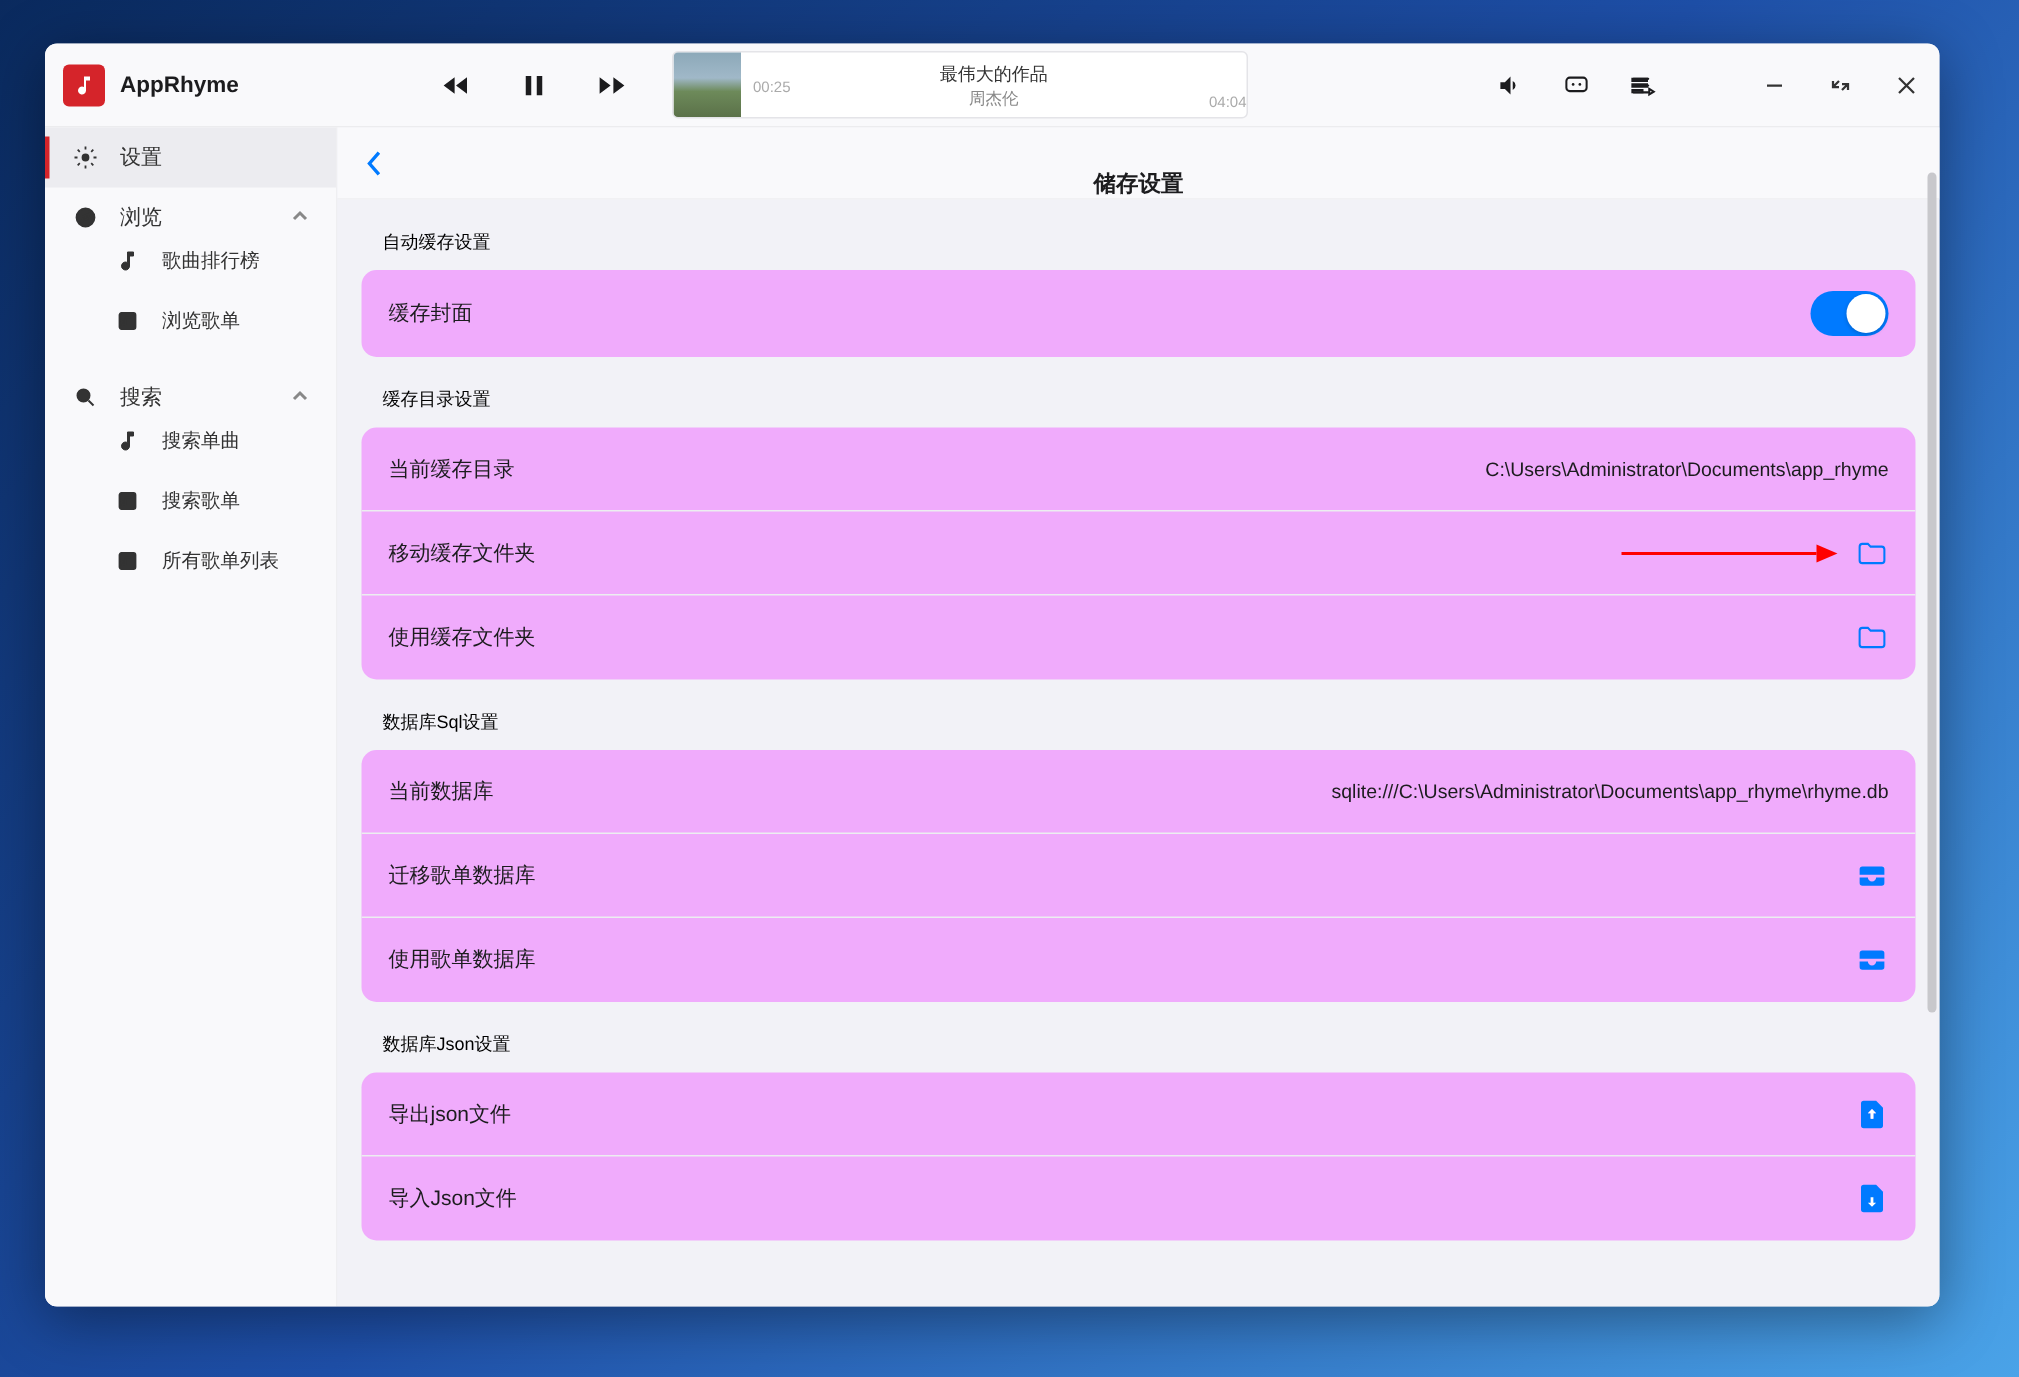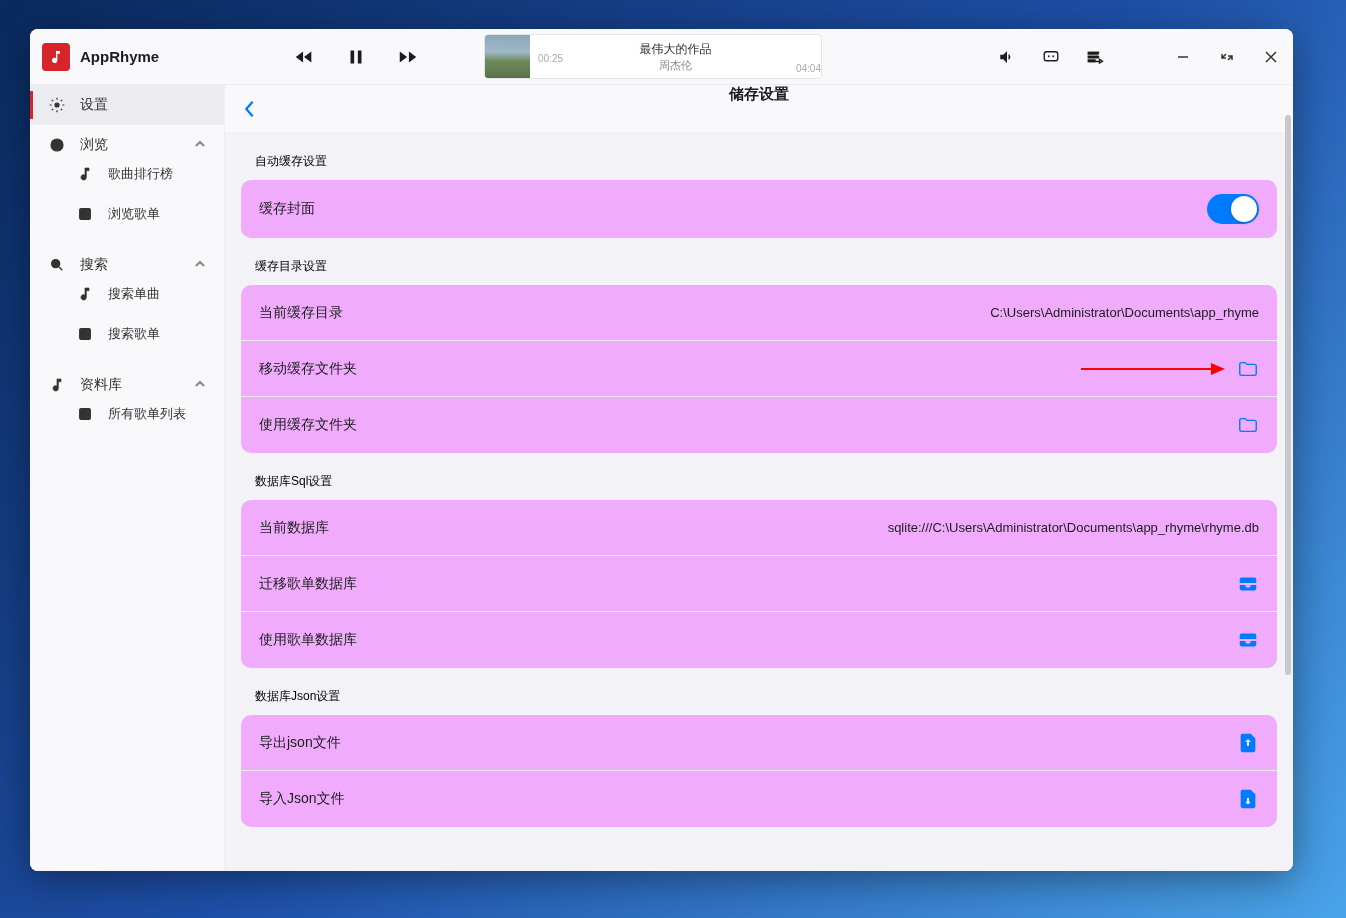--- a/index.html
+++ b/index.html
@@ -6,21 +6,21 @@
 body { background: linear-gradient(135deg, #0a2a5e 0%, #1e4fa8 50%, #4aa3e8 100%); width: 1346px; height: 918px; overflow: hidden; position: relative; }
 .window { position: absolute; top: 29px; left: 30px; width: 1263px; height: 842px; background: #f2f2f7; border-radius: 8px; overflow: hidden; box-shadow: 0 8px 40px rgba(0,0,0,0.4); display: flex; flex-direction: column; }
 .titlebar { height: 56px; background: #f9f9fb; display: flex; align-items: center; padding: 0 12px; border-bottom: 1px solid rgba(0,0,0,0.05); }
 .app-brand { display: flex; align-items: center; gap: 10px; width: 182px; }
 .app-logo { width: 28px; height: 28px; background: #d5242a; border-radius: 4px; display: flex; align-items: center; justify-content: center; }
 .app-logo svg { width: 16px; height: 16px; fill: #fff; }
 .app-name { font-size: 15px; font-weight: 600; color: #1c1c1e; }
 .player-controls { display: flex; align-items: center; gap: 28px; margin-left: 68px; }
 .pc-btn { width: 24px; height: 24px; display: flex; align-items: center; justify-content: center; cursor: pointer; }
 .pc-btn svg { width: 22px; height: 22px; fill: #1c1c1e; }
-.now-playing { margin-left: 64px; width: 338px; height: 45px; background: #fff; border: 1px solid #e4e4e8; border-radius: 4px; display: flex; align-items: center; overflow: hidden; }
+.now-playing { margin-left: 28px; width: 384px; height: 45px; background: #fff; border: 1px solid #e4e4e8; border-radius: 4px; display: flex; align-items: center; overflow: hidden; }
 .now-art { width: 45px; height: 45px; background: linear-gradient(180deg, #8ba8b8 0%, #a0b8c8 40%, #6d8a5a 60%, #5a7048 100%); flex-shrink: 0; }
 .now-info { flex: 1; display: flex; flex-direction: column; align-items: center; justify-content: center; position: relative; height: 100%; }
 .now-title { font-size: 12px; color: #333; }
 .now-artist { font-size: 11px; color: #888; }
 .now-time-l { position: absolute; left: 8px; bottom: 14px; font-size: 10px; color: #aaa; }
 .now-time-r { position: absolute; right: 0; bottom: 4px; font-size: 10px; color: #aaa; }
 .titlebar-right { margin-left: auto; display: flex; align-items: center; gap: 24px; }
 .tr-icon { width: 20px; height: 20px; display: flex; align-items: center; justify-content: center; cursor: pointer; }
 .tr-icon svg { width: 18px; height: 18px; fill: #1c1c1e; }
 .winbtns { display: flex; align-items: center; gap: 24px; margin-left: 44px; }
@@ -29,21 +29,21 @@
 .sidebar { width: 195px; background: #f9f9fb; border-right: 1px solid rgba(0,0,0,0.04); display: flex; flex-direction: column; padding-top: 0; }
 .side-item { height: 40px; display: flex; align-items: center; padding: 0 18px; gap: 14px; cursor: pointer; color: #333; font-size: 14px; position: relative; }
 .side-item.active { background: #ececf0; }
 .side-item.active::before { content: ""; position: absolute; left: 0; top: 6px; bottom: 6px; width: 3px; background: #d5242a; }
 .side-sub { height: 40px; display: flex; align-items: flex-start; padding-left: 46px; gap: 14px; cursor: pointer; color: #333; font-size: 13px; }
 .side-icon { width: 18px; height: 18px; display: flex; align-items: center; justify-content: center; flex-shrink: 0; }
 .side-icon svg { width: 16px; height: 16px; fill: #333; stroke: #333; }
 .side-chevron { margin-left: auto; }
 .side-chevron svg { width: 12px; height: 12px; stroke: #888; fill: none; stroke-width: 2; }
 .content { flex: 1; display: flex; flex-direction: column; min-height: 0; background: #f2f2f7; }
-.subheader { height: 48px; display: flex; align-items: flex-start; justify-content: center; position: relative; background: #f9f9fb; border-bottom: 1px solid rgba(0,0,0,0.03); }
+.subheader { height: 48px; display: flex; align-items: flex-end; justify-content: center; position: relative; background: #f9f9fb; border-bottom: 1px solid rgba(0,0,0,0.03); }
 .back-btn { position: absolute; left: 12px; top: 12px; width: 24px; height: 24px; display: flex; align-items: center; justify-content: center; cursor: pointer; }
 .back-btn svg { width: 14px; height: 18px; stroke: #007aff; fill: none; stroke-width: 2.5; }
 .subheader-title { font-size: 15px; font-weight: 600; color: #1c1c1e; }
 .scroll { flex: 1; overflow-y: auto; padding: 0 0 16px 0; }
 .section-label { font-size: 12px; color: #000000; padding: 20px 30px 10px 30px; }
 .card { background: #f0abfc; border-radius: 10px; margin: 0 16px; overflow: hidden; }
 .row { min-height: 56px; display: flex; align-items: center; padding: 14px 18px; border-bottom: 1px solid #eceef0; position: relative; }
 .row:last-child { border-bottom: none; }
 .row-label { font-size: 14px; color: #1c1c1e; flex-shrink: 0; }
 .row-value { margin-left: auto; font-size: 13px; color: #1c1c1e; text-align: right; }
@@ -200,31 +200,20 @@
       <div class="side-sub">
         <span class="side-icon">
             <svg viewBox="0 0 24 24" fill="none" stroke="#333" stroke-width="1.8">
               <rect x="4" y="4" width="16" height="16" rx="2"></rect>
               <path d="M10 8v6a2 2 0 1 1-2-2"></path>
               <path d="M10 8l5 1"></path>
             </svg>
           </span>
         <span>搜索歌单</span>
       </div>
-      <div class="side-item">
-        <span class="side-icon">
-            <svg viewBox="0 0 24 24">
-              <path d="M12 3v10.55A4 4 0 1 0 14 17V7h4V3z" fill="#333"></path>
-            </svg>
-          </span>
-        <span>资料库</span>
-        <span class="side-chevron"><svg viewBox="0 0 12 12">
-              <path d="M2 8l4-4 4 4"></path>
-            </svg></span>
-      </div>
       <div class="side-sub">
         <span class="side-icon">
             <svg viewBox="0 0 24 24" fill="none" stroke="#333" stroke-width="1.8">
               <rect x="4" y="4" width="16" height="16" rx="2"></rect>
               <path d="M10 8v6a2 2 0 1 1-2-2"></path>
               <path d="M10 8l5 1"></path>
             </svg>
           </span>
         <span>所有歌单列表</span>
       </div>

